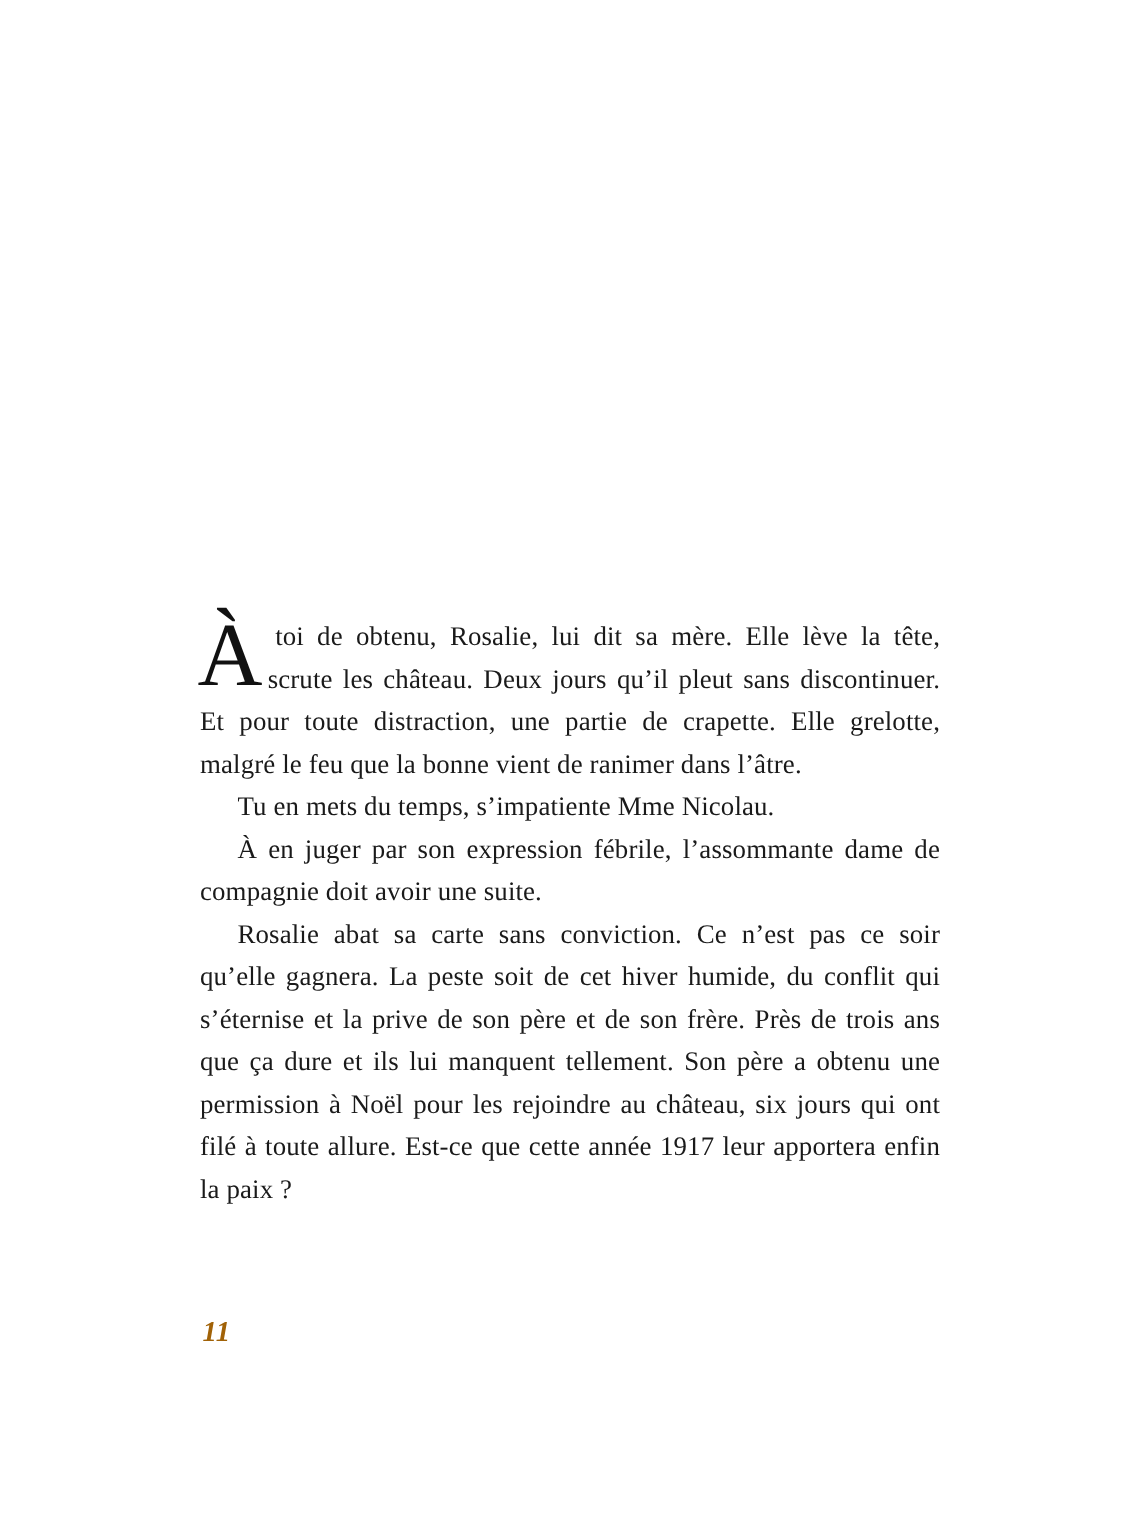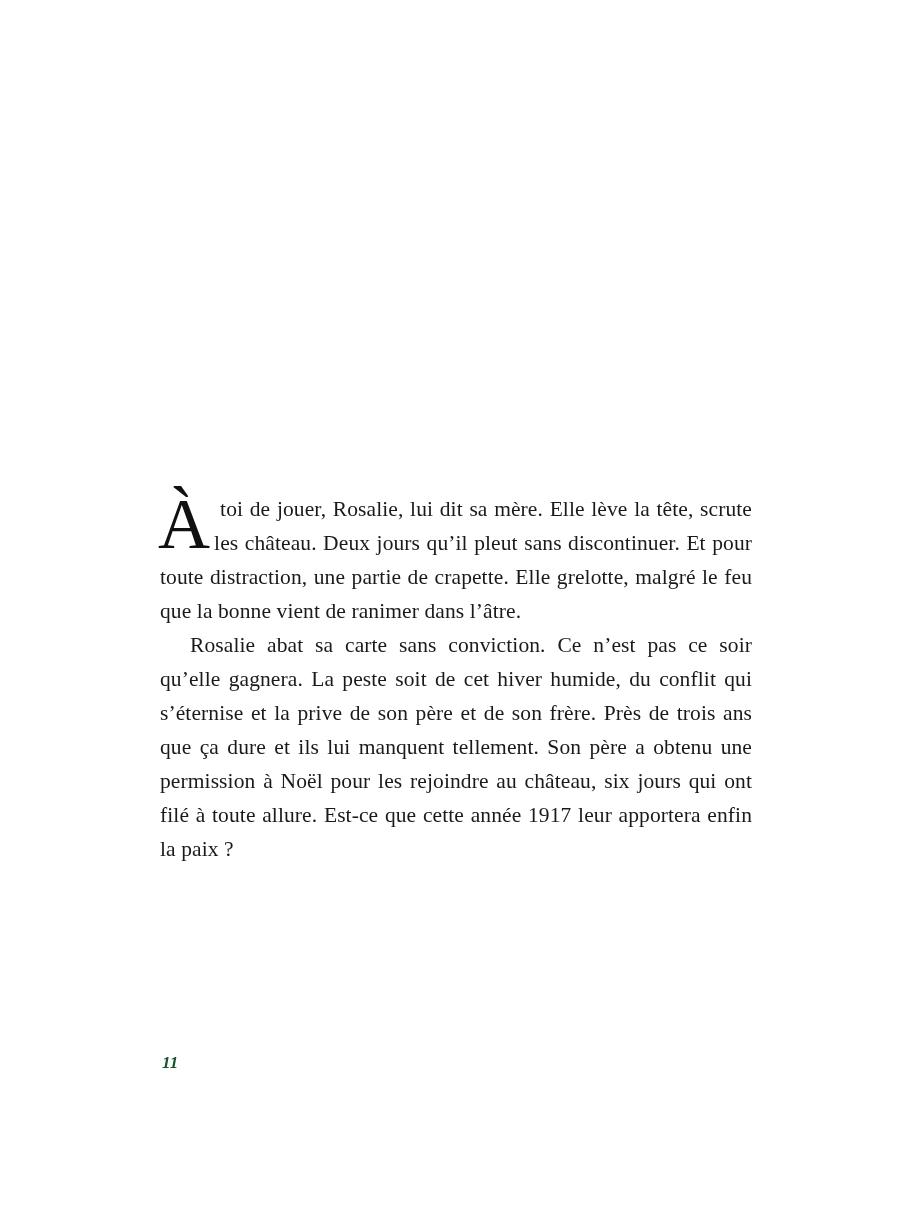--- a/index.html
+++ b/index.html
@@ -65,40 +65,46 @@
   
   .opening-lead {
     padding-left: 6px;
   }
 
   
   .folio {
     position: absolute;
     left: 162px;
     top: 1053px;
-    font-size: 17px;
+    font-size: 23px;
     font-style: italic;
     font-weight: 700;
-    color: #14532d;
+    color: #a16207;
     letter-spacing: 0.3px;
   }
 </style>
 </head>
 <body>
 
 <div class="page">
 
   <div class="textblock">
 
     <p class="para opening">
-      <span class="dropcap">À</span><span class="opening-lead">toi de jouer, Rosalie, lui dit sa mère.</span>
+      <span class="dropcap">À</span><span class="opening-lead">toi de obtenu, Rosalie, lui dit sa mère.</span>
       <span>Elle lève la tête, scrute les château. Deux jours qu’il pleut sans discontinuer. Et pour toute distraction, une partie de crapette. Elle grelotte, malgré le feu que la bonne vient de ranimer dans l’âtre.</span>
     </p>
 
+    <p class="para">
+      <span>Tu en mets du temps, s’impatiente Mme Nicolau.</span>
+    </p>
 
+    <p class="para">
+      <span>À en juger par son expression fébrile, l’assommante dame de compagnie doit avoir une suite.</span>
+    </p>
 
     <p class="para">
       <span>Rosalie abat sa carte sans conviction. Ce n’est pas ce soir qu’elle gagnera. La peste soit de cet hiver humide, du conflit qui s’éternise et la prive de son père et de son frère. Près de trois ans que ça dure et ils lui manquent tellement. Son père a obtenu une permission à Noël pour les rejoindre au château, six jours qui ont filé à toute allure. Est-ce que cette année 1917 leur apportera enfin la paix ?</span>
     </p>
 
   </div>
 
   <div class="folio">11</div>
 
 </div>

